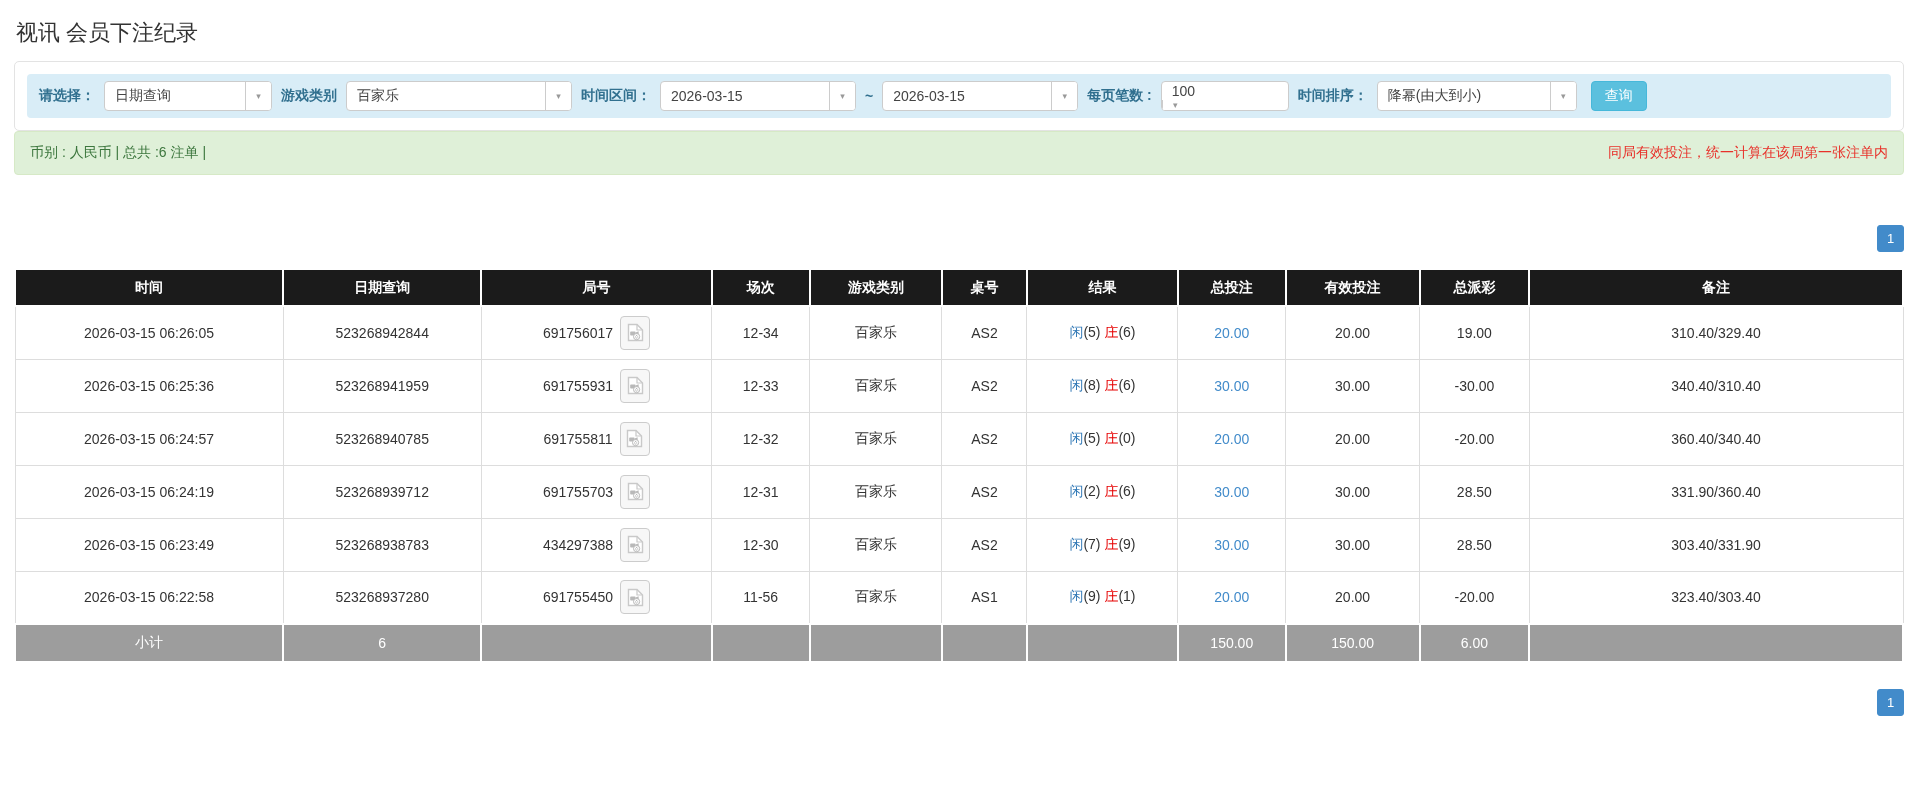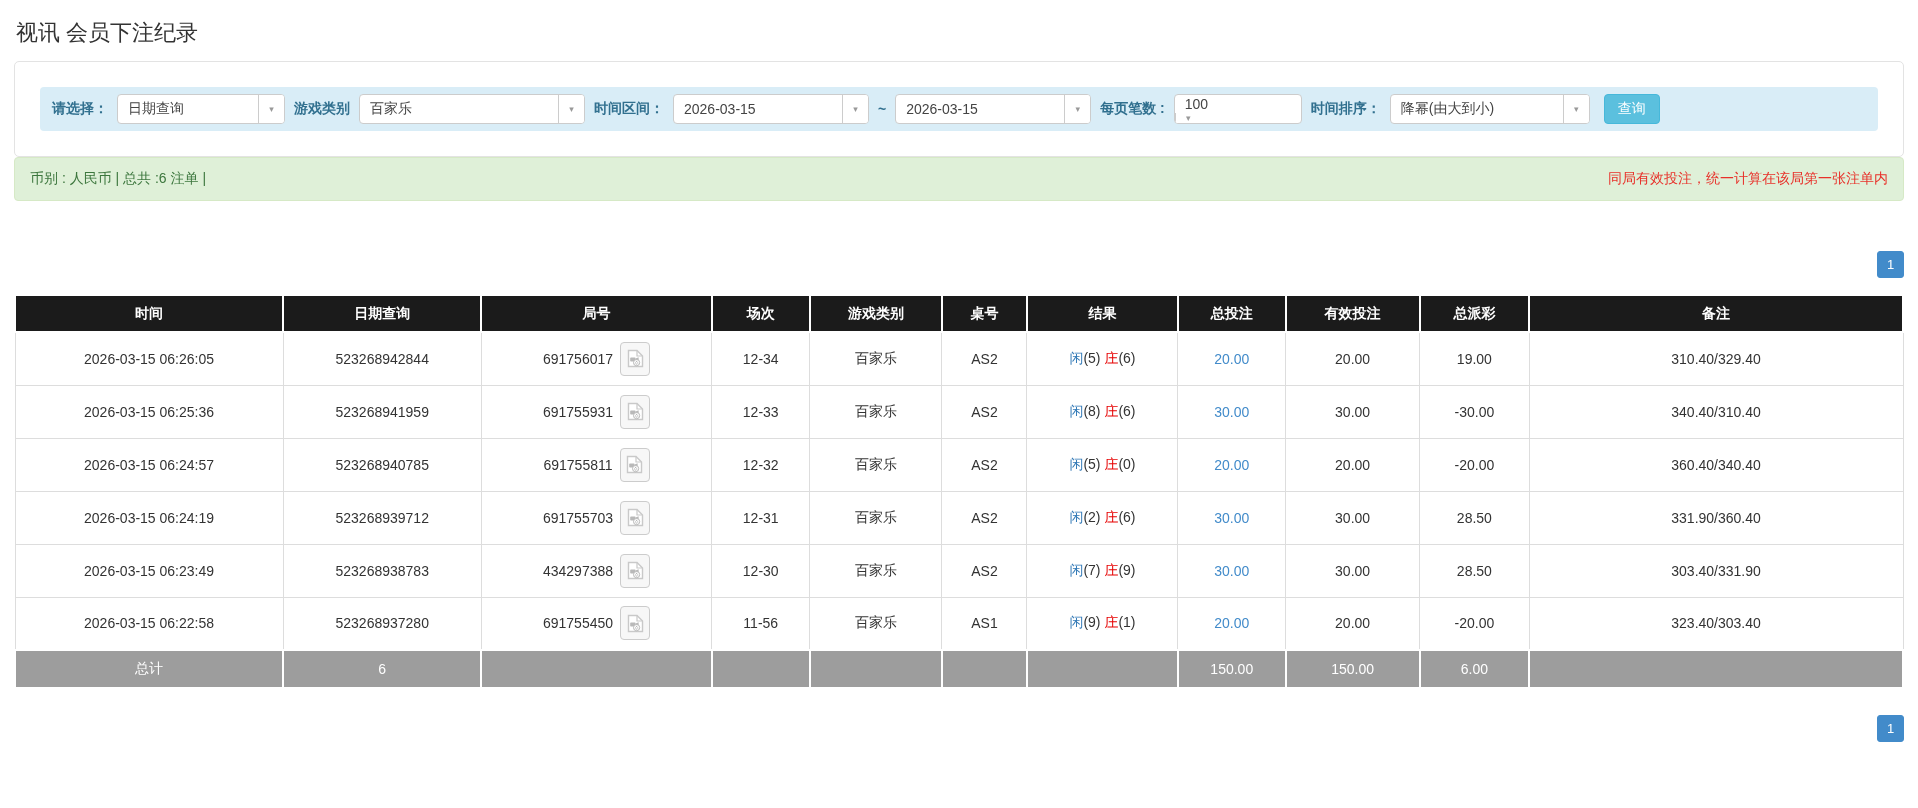--- a/index.html
+++ b/index.html
@@ -15,21 +15,21 @@
     font-size: 22px;
     font-weight: 400;
     color: #333;
     margin: 18px 2px 13px 2px;
   }
   
   .filter-panel {
     border: 1px solid #e3e3e3;
     border-radius: 5px;
     background: #fff;
-    padding: 25px;
+    padding: 12px;
   }
   .filter-bar {
     background: #d9edf7;
     border-radius: 4px;
     padding: 7px 12px;
     display: flex;
     align-items: center;
     gap: 9px;
   }
   .filter-label {
@@ -449,21 +449,21 @@
       <span class="result-banker">庄</span><span>(1)</span>
     </td>
     <td><span class="bet-amount">20.00</span></td>
     <td>20.00</td>
     <td class="payout-cell neg">-20.00</td>
     <td>323.40/303.40</td>
   </tr>
 </tbody>
   <tbody class="foot">
     <tr>
-      <td>总计</td>
+      <td>小计</td>
       <td>6</td>
       <td></td>
         <td></td>
         <td></td>
       <td></td>
         <td></td>
       <td>150.00</td>
       <td>150.00</td>
       <td>6.00</td>
       <td></td>

